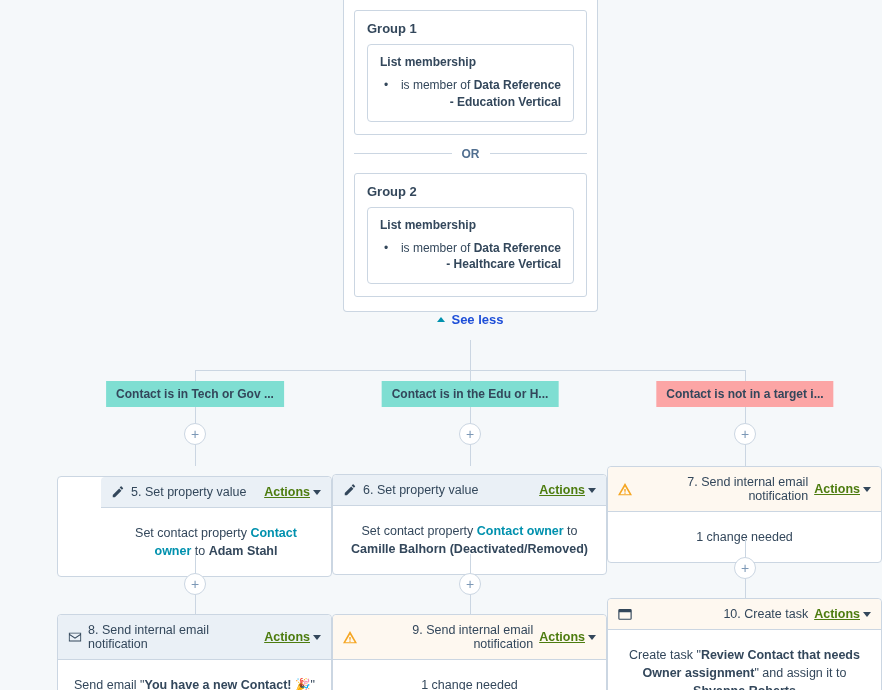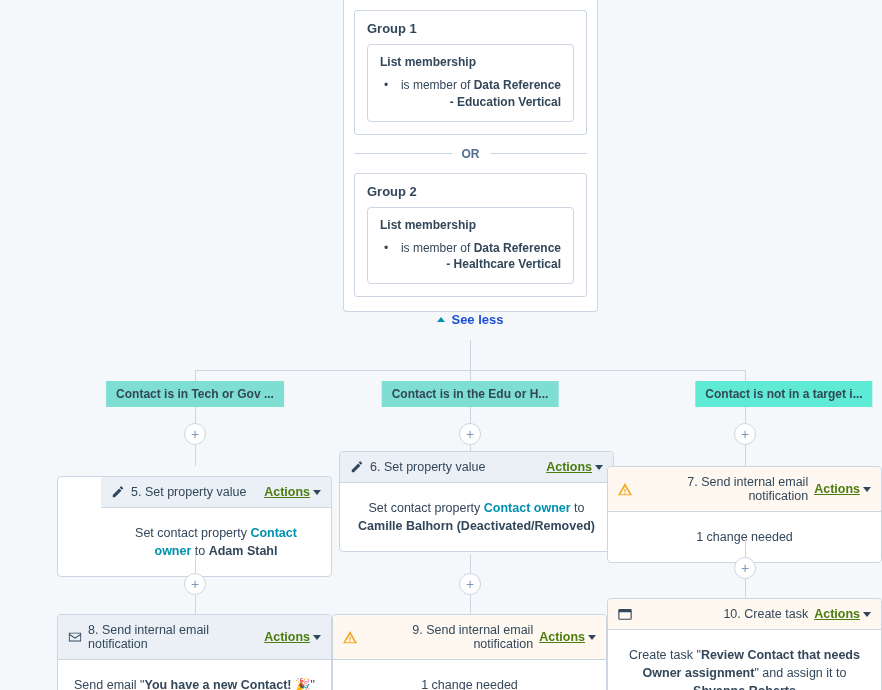--- a/index.html
+++ b/index.html
@@ -129,21 +129,21 @@
   .branch-label {
     position: absolute;
     padding: 6px 10px;
     font-size: 12px;
     font-weight: 600;
     border-radius: 0;
     white-space: nowrap;
     transform: translate(-50%, 0);
   }
   .lbl-green { background: #7fded2; color: #33475b; }
-  .lbl-red { background: #5eead4; color: #33475b; margin-left: 39px; }
+  .lbl-red { background: #fca5a5; color: #33475b; }
 
   .step-card {
     position: absolute;
     width: 275px;
     background: #fff;
     border: 1px solid #cbd6e2;
     border-radius: 4px;
   }
   .step-header {
     background: #eaf0f6;
@@ -268,21 +268,21 @@
     </div>
     <div class="step-body">
       <span>Send email "</span><span class="bold">You have a new Contact! 🎉</span><span>" to </span>
     </div>
   </div>
 
   <div class="line v" style="left:470px; top:370px; height:96px;"></div>
   <div class="branch-label lbl-green" style="left:470px; top:381px;">Contact is in the Edu or H...</div>
   <div class="plus-btn" style="left:470px; top:434px;">+</div>
 
-  <div class="step-card" style="left:332px; top:451px;margin-left:7px;">
+  <div class="step-card" style="left:332px; top:474px;">
     <div class="step-header">
       <span class="icon">
         <svg viewBox="0 0 16 16">
             <path fill="#33475b" d="M2 11.5V14h2.5l7.4-7.4-2.5-2.5L2 11.5zM13.7 4.3c.3-.3.3-.7 0-1l-1.6-1.6c-.3-.3-.7-.3-1 0l-1.2 1.2 2.5 2.5 1.3-1.1z"></path>
           </svg>
       </span>
       <span class="title">6. Set property value</span>
       <span class="actions">
           <span>Actions</span>
           <span class="caret"></span>

